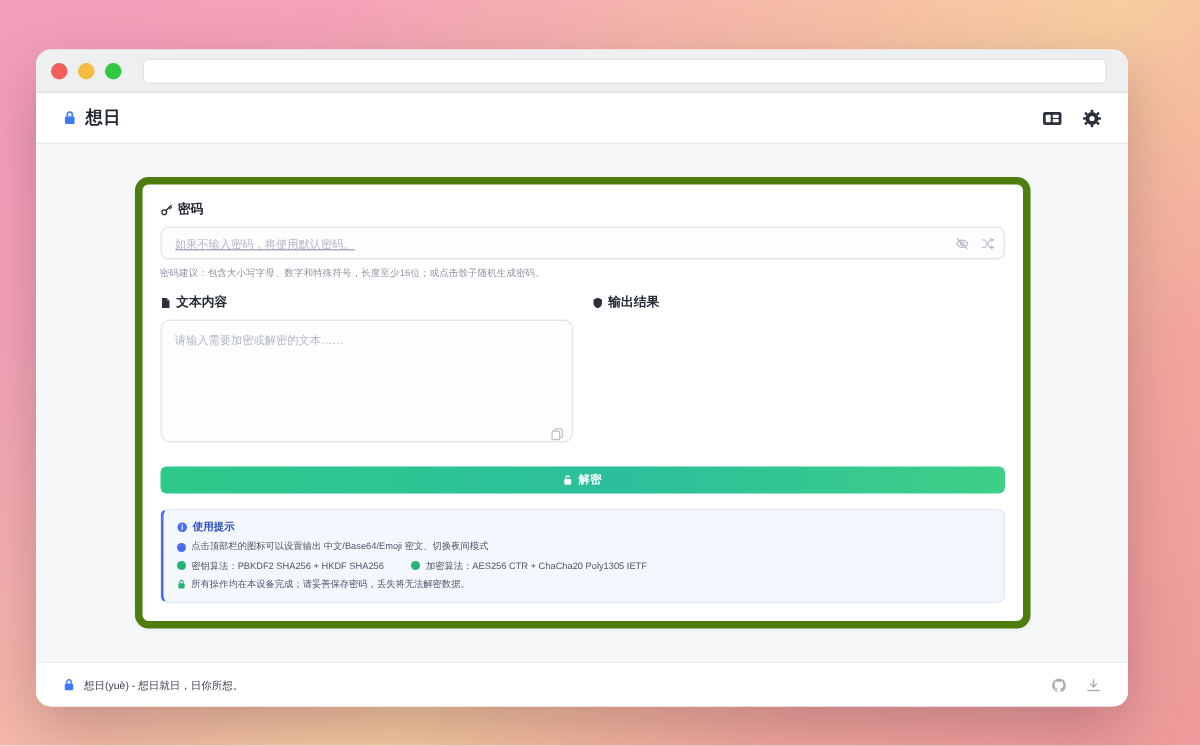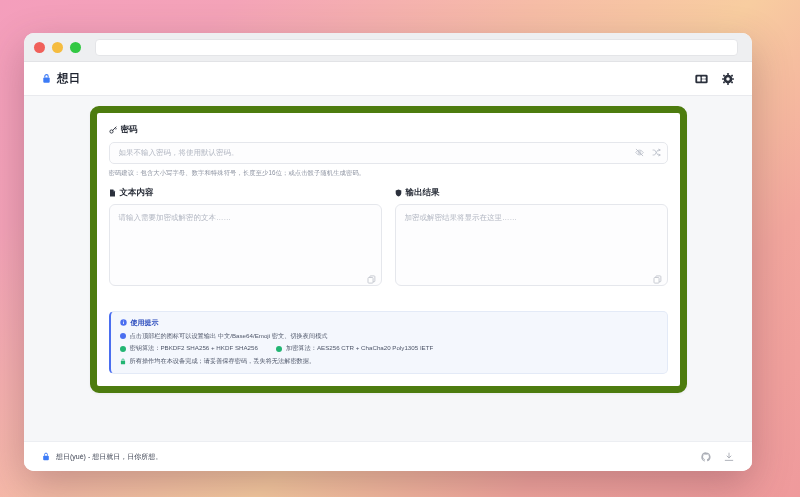--- a/index.html
+++ b/index.html
@@ -93,24 +93,24 @@
   .header-actions { display: flex; align-items: center; gap: 14px; }
   .hdr-icon { display: flex; align-items: center; }
 
   
   .main-scroll {
     flex: 1;
     overflow: hidden;
     padding: 10px 0 0 0;
   }
   .card {
-    margin: 0 auto;
+    margin: 12px auto;
     width: 597px;
     background: #ffffff;
-    border: 7px solid #4d7c0f;
+    border: 5px solid #4d7c0f;
     border-radius: 9px;
     box-shadow: 0 1px 3px rgba(30, 30, 50, 0.05);
     padding: 11px 12px 12px 12px;
   }
 
   .field-label {
     display: flex;
     align-items: center;
     gap: 4px;
     font-size: 8.5px;
@@ -124,20 +124,21 @@
     width: 100%;
     height: 22px;
     border: 1px solid #e5e7ec;
     border-radius: 5px;
     background: #fdfdfe;
     font-size: 7.5px;
     color: #a8adb9;
     padding: 0 34px 0 9px;
     font-family: inherit;
     outline: none;
+    text-decoration: underline;
   }
   .pw-input::placeholder { color: #b2b7c2; }
   .pw-icons {
     position: absolute;
     right: 7px; top: 0; bottom: 0;
     display: flex; align-items: center; gap: 8px;
   }
 
   .hint {
     margin-top: 5px;
@@ -365,34 +366,34 @@
 
           <div class="pane">
             <div class="field-label">
               <span>
                 <svg width="7" height="8" viewBox="0 0 14 16">
                   <path d="M7 1 12.6 3.2v5c0 3.6-2.7 5.8-5.6 6.8C4.1 14 1.4 11.8 1.4 8.2v-5Z" fill="#2b303c"></path>
                 </svg>
               </span>
               <span>输出结果</span>
             </div>
-            <div class="ta-wrap">
-              <textarea class="box" placeholder="加密或解密结果将显示在这里……" style=""></textarea>
-              <span class="copy-btn">
-                <svg width="9" height="9" viewBox="0 0 16 16">
-                  <rect x="5" y="1.6" width="9" height="10.4" rx="1.4" fill="none" stroke="#8d93a1" stroke-width="1.5"></rect>
-                  <rect x="1.8" y="4.4" width="9" height="10" rx="1.4" fill="#ffffff" stroke="#8d93a1" stroke-width="1.5"></rect>
-                </svg>
-              </span>
-            </div>
           </div>
 
         </div>
 
         <div class="actions">
+          <button class="btn btn-decrypt">
+            <span>
+              <svg width="7" height="8" viewBox="0 0 14 16">
+                <rect x="2.4" y="6.6" width="9.2" height="7.6" rx="1.4" fill="#ffffff"></rect>
+                <path d="M4.6 6.6V4.8a2.4 2.4 0 0 1 4.8 0" fill="none" stroke="#ffffff" stroke-width="1.6"></path>
+              </svg>
+            </span>
+            <span>解密</span>
+          </button>
         </div>
 
         <div class="infobox">
           <div class="info-title">
             <span>
               <svg width="7" height="7" viewBox="0 0 14 14">
                 <circle cx="7" cy="7" r="6.4" fill="#4a6ef0"></circle>
                 <rect x="6.2" y="5.6" width="1.6" height="4.6" rx="0.7" fill="#ffffff"></rect>
                 <circle cx="7" cy="3.9" r="0.95" fill="#ffffff"></circle>
               </svg>

